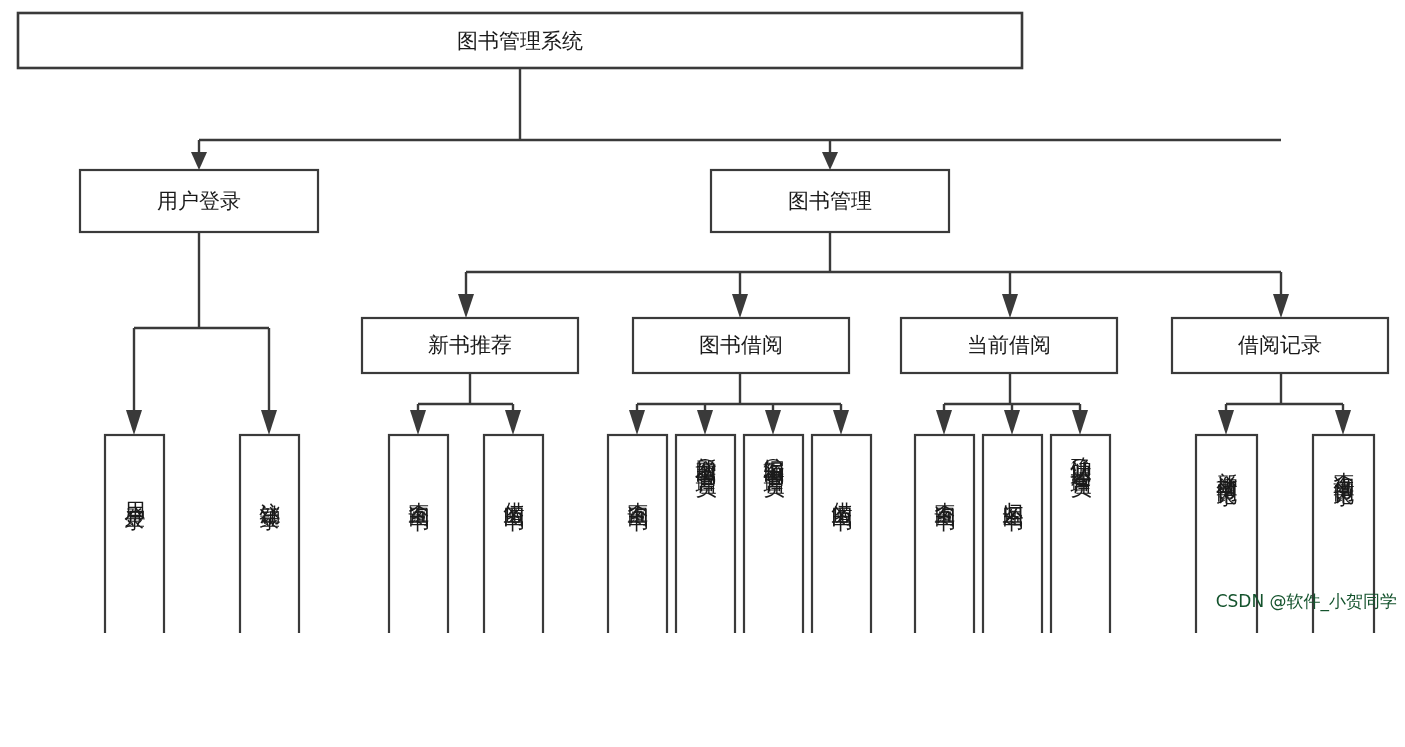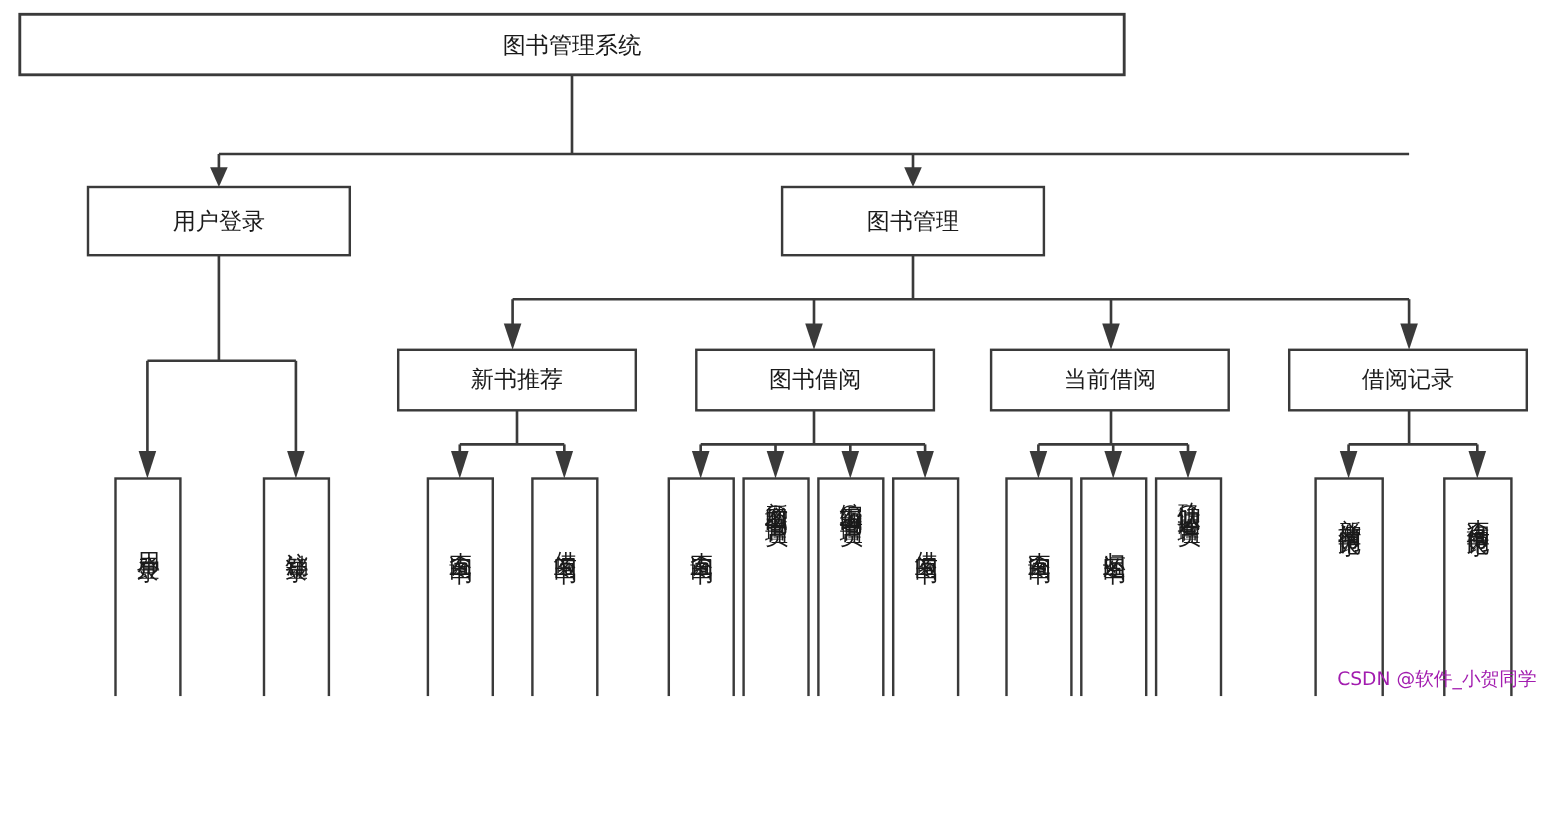--- a/index.html
+++ b/index.html
@@ -46,24 +46,24 @@
   .node-label {
     font-family: "DejaVu Sans", "Liberation Sans", sans-serif;
     fill: #1a1a1a;
     font-size: 21px;
     text-anchor: middle;
     dominant-baseline: middle;
   }
   .watermark-text {
     position: absolute;
     right: 8px;
-    bottom: 4px;
+    bottom: 20px;
     font-family: "DejaVu Sans", "Liberation Sans", sans-serif;
     font-size: 17px;
-    color: #a21caf;
+    color: #14532d;
     white-space: nowrap;
     user-select: none;
   }
   .vtext-box {
     position: absolute;
     display: flex;
     align-items: flex-start;
     justify-content: center;
     box-sizing: border-box;
     pointer-events: none;

